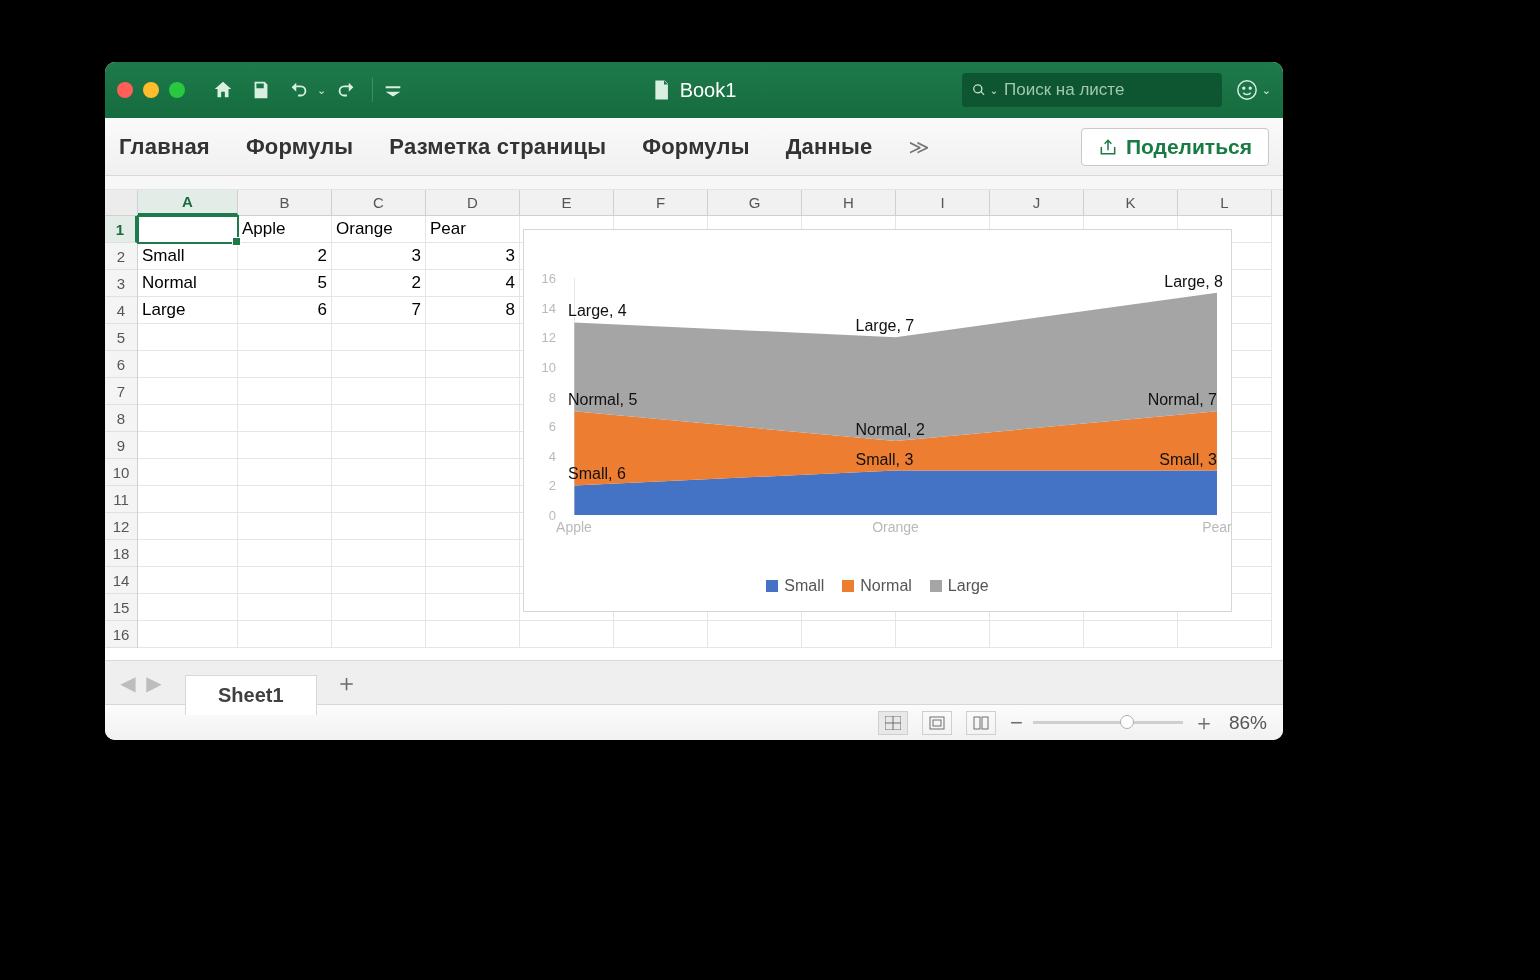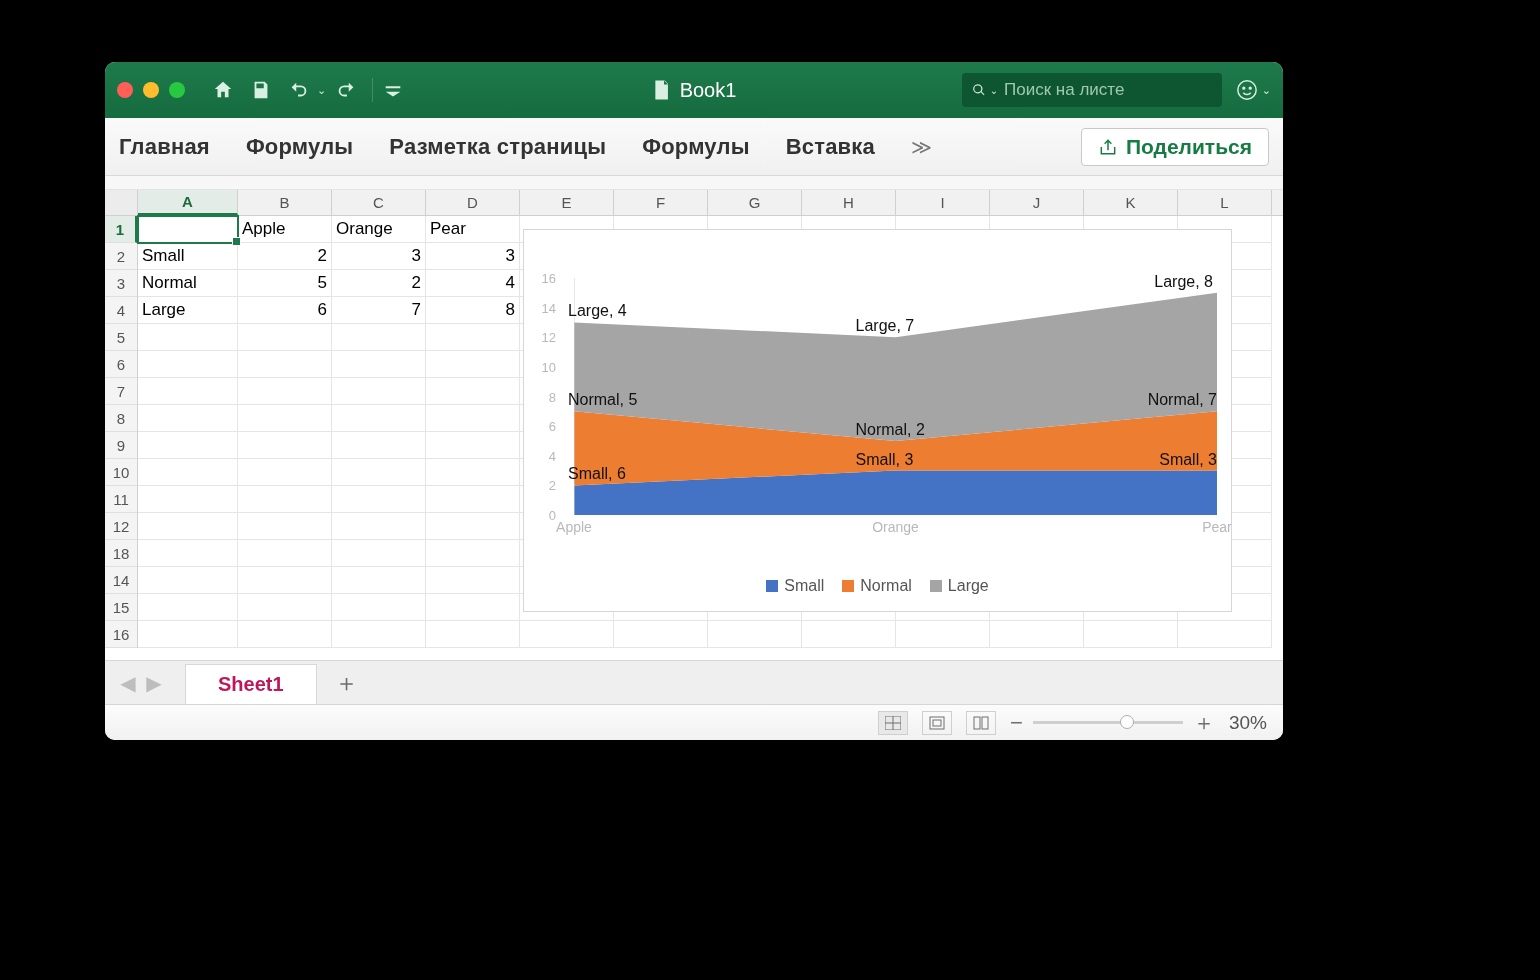--- a/index.html
+++ b/index.html
@@ -132,23 +132,23 @@
   .legend i { width:12px; height:12px; display:inline-block;}
   .dlab { position:absolute; font-size:16px; color:#111; white-space:nowrap;}
   
   .sheettabs {
     height:44px; background:#efefef; border-top:1px solid #d8d8d8;
     display:flex; align-items:center; padding:0 12px; gap:4px;
   }
   .navarr { width:22px; text-align:center; color:#bdbdbd; font-size:20px;}
   .sheettab {
     background:#fff; border:1px solid #d8d8d8; border-bottom:none;
-    padding:8px 32px; font-size:20px; font-weight:700; color:#be185d;
+    padding:8px 32px; font-size:20px; font-weight:700; color:#404040;
     margin-left:16px;
-    position:relative; top:1px;
+    position:relative; top:12px;
   }
   .addsheet { width:40px; text-align:center; font-size:24px; color:#6b6b6b; margin-left:6px;}
   
   .statusbar {
     height:36px; background:linear-gradient(#fcfcfc,#f1f1f1); border-top:1px solid #d6d6d6;
     display:flex; align-items:center; justify-content:flex-end; padding:0 16px; gap:14px;
     font-size:19px; color:#555;
   }
   .viewbtn { width:30px; height:24px; border:1px solid #cfcfcf; display:flex; align-items:center; justify-content:center; color:#6f6f6f;}
   .viewbtn.active { background:#e8e8e8;}
@@ -220,21 +220,21 @@
         </svg>
       <span class="caret">⌄</span>
     </div>
   </div>
 
   <div class="ribbon">
     <span class="tab">Главная</span>
     <span class="tab">Формулы</span>
     <span class="tab">Разметка страницы</span>
     <span class="tab">Формулы</span>
-    <span class="tab">Вставка</span>
+    <span class="tab">Данные</span>
     <span class="more">≫</span>
     <div class="share-btn">
       <svg viewBox="0 0 24 24">
           <path d="M4 12v8h16v-8M12 4v12M8 8l4-4 4 4"></path>
         </svg>
       <span>Поделиться</span>
     </div>
   </div>
 
   <div class="subbar"></div>
@@ -531,21 +531,21 @@
           <span><i style="background: rgb(165, 165, 165);"></i>Large</span>
         </div>
     <div class="dlab" style="left: 44px; top: 235.375px;">Small, 6</div>
         <div class="dlab" style="left: 331.5px; top: 220.562px;">Small, 3</div>
         <div class="dlab" style="right: 14px; top: 220.562px;">Small, 3</div>
         <div class="dlab" style="left: 44px; top: 161.312px;">Normal, 5</div>
         <div class="dlab" style="left: 331.5px; top: 190.938px;">Normal, 2</div>
         <div class="dlab" style="right: 14px; top: 161.312px;">Normal, 7</div>
         <div class="dlab" style="left: 44px; top: 72.4375px;">Large, 4</div>
         <div class="dlab" style="left: 331.5px; top: 87.25px;">Large, 7</div>
-        <div class="dlab" style="right: 18px; top: 42.8125px;">Large, 8</div>
+        <div class="dlab" style="right: 8px; top: 42.8125px;">Large, 8</div>
       </div>
   </div>
 
   <div class="sheettabs">
     <div class="navarr">◀</div>
     <div class="navarr">▶</div>
     <div class="sheettab">Sheet1</div>
     <div class="addsheet">＋</div>
   </div>
 
@@ -569,16 +569,16 @@
           <rect x="9" y="1" width="6" height="12" fill="none" stroke="#6f6f6f"></rect>
         </svg>
     </div>
     <div class="slider">
       <span class="minus">−</span>
       <div class="track">
           <div class="thumb"></div>
         </div>
       <span class="plus">＋</span>
     </div>
-    <span>30%</span>
+    <span>86%</span>
   </div>
 
 </div>
 
 </body></html>

